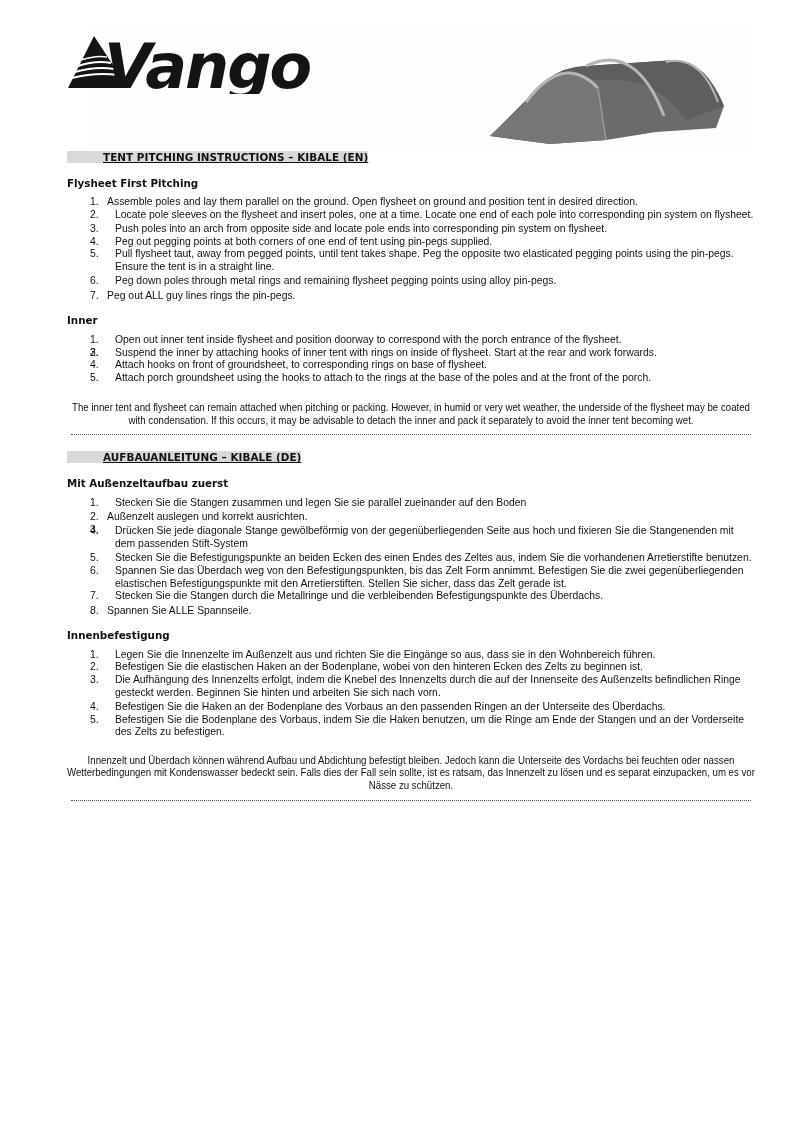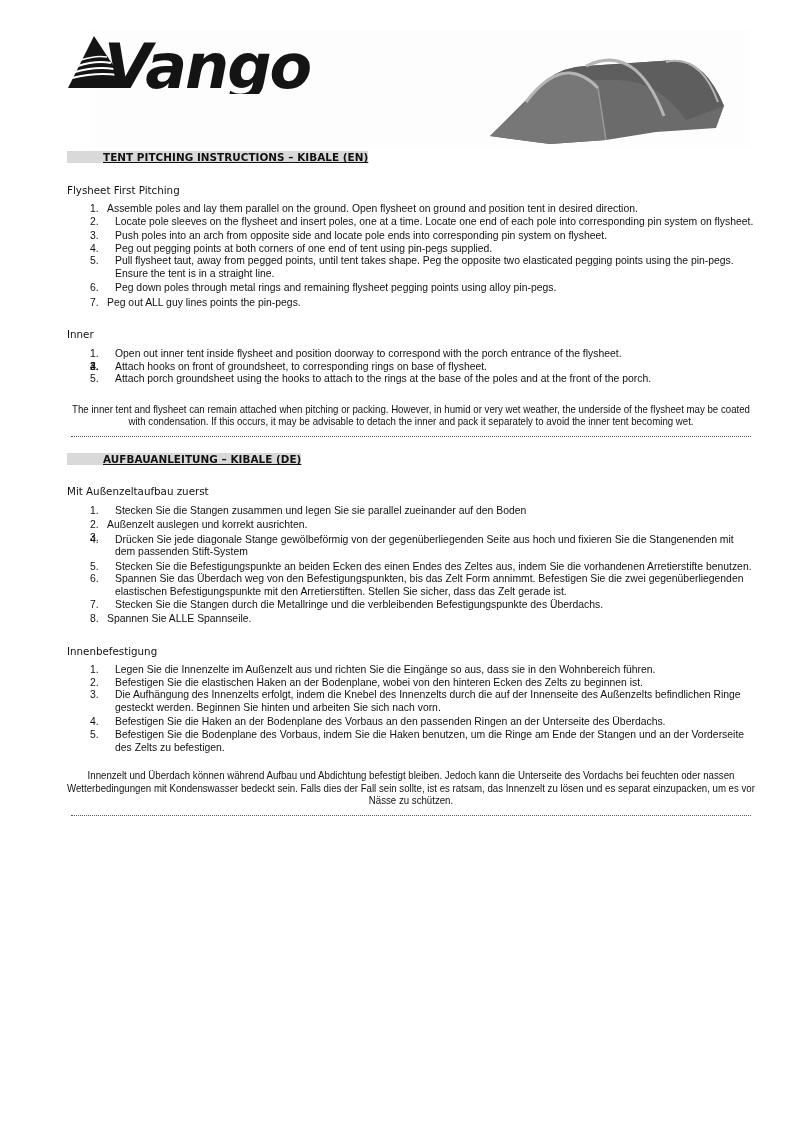--- a/index.html
+++ b/index.html
@@ -3,21 +3,21 @@
   <meta charset="utf-8">
   <style>
     html, body { margin: 0; padding: 0; background: #ffffff; }
     body { width: 802px; height: 1134px; position: relative; overflow: hidden;
       font-family: "DejaVu Sans", sans-serif; color: #111; }
     .header-band { position: absolute; left: 90px; top: 30px; width: 660px; height: 118px; background: #fdfdfd; }
     .logo { position: absolute; left: 66px; top: 34px; width: 272px; height: 60px; }
     .tent { position: absolute; left: 486px; top: 36px; width: 250px; height: 112px; }
     .content { position: absolute; left: 67px; top: 150px; width: 688px; font-size: 10.1px; line-height: 12.6px; }
     .sec-title { display: inline-block; font-weight: bold; text-decoration: underline; background: #d9d9d9; font-size: 10.4px; line-height: 12px; letter-spacing: 0.05px; margin-top: 1px; padding-left: 36px; }
-    .sub-title { font-weight: normal; font-size: 10.3px; margin-top: 19px; margin-bottom: 7px; }
+    .sub-title { font-weight: bold; font-size: 10.3px; margin-top: 12px; margin-bottom: 7px; }
     ol { list-style: none; margin: 0; padding: 0; }
     li { position: relative; padding-left: 48px; font-family: "Liberation Sans", sans-serif; font-size: 10.4px; line-height: 12.6px; }
     li .num { position: absolute; left: 23px; top: 0; }
     li.tight { padding-left: 40px; }
     li.gap { margin-top: 1.8px; }
     .note { text-align: center; font-family: "Liberation Sans", sans-serif; font-size: 10.4px; line-height: 12.6px; margin: 18px 0 0 0; transform: scaleX(0.93); transform-origin: center; width: 740px; margin-left: -26px; }
     .dots { height: 1px; border-top: 1px dotted #555; margin: 7px 0 0 4px; width: 680px; }
     .de .note { margin-top: 16px; }
   </style>
 </head>
@@ -50,27 +50,27 @@
   <section>
     <div class="sec-title">TENT PITCHING INSTRUCTIONS – KIBALE (EN)</div>
     <div class="sub-title">Flysheet First Pitching</div>
     <ol>
       <li class="tight"><span class="num">1.</span><span>Assemble poles and lay them parallel on the ground. Open flysheet on ground and position tent in desired direction.</span></li>
       <li><span class="num">2.</span><span>Locate pole sleeves on the flysheet and insert poles, one at a time. Locate one end of each pole into corresponding pin system on flysheet.</span></li>
       <li class="gap"><span class="num">3.</span><span>Push poles into an arch from opposite side and locate pole ends into corresponding pin system on flysheet.</span></li>
       <li><span class="num">4.</span><span>Peg out pegging points at both corners of one end of tent using pin-pegs supplied.</span></li>
       <li><span class="num">5.</span><span>Pull flysheet taut, away from pegged points, until tent takes shape. Peg the opposite two elasticated pegging points using the pin-pegs. Ensure the tent is in a straight line.</span></li>
       <li class="gap"><span class="num">6.</span><span>Peg down poles through metal rings and remaining flysheet pegging points using alloy pin-pegs.</span></li>
-      <li class="tight gap"><span class="num">7.</span><span>Peg out ALL guy lines points the pin-pegs.</span></li>
+      <li class="tight gap"><span class="num">7.</span><span>Peg out ALL guy lines rings the pin-pegs.</span></li>
     </ol>
     <div class="sub-title">Inner</div>
     <ol>
       <li><span class="num">1.</span><span>Open out inner tent inside flysheet and position doorway to correspond with the porch entrance of the flysheet.</span></li>
       <li><span class="num">2.</span></li>
-      <li><span class="num">3.</span></li>
+      <li><span class="num">3.</span><span>Suspend the inner by attaching hooks of inner tent with rings on inside of flysheet. Start at the rear and work forwards.</span></li>
       <li><span class="num">4.</span><span>Attach hooks on front of groundsheet, to corresponding rings on base of flysheet.</span></li>
       <li><span class="num">5.</span><span>Attach porch groundsheet using the hooks to attach to the rings at the base of the poles and at the front of the porch.</span></li>
     </ol>
     <p class="note">The inner tent and flysheet can remain attached when pitching or packing. However, in humid or very wet weather, the underside of the flysheet may be coated with condensation. If this occurs, it may be advisable to detach the inner and pack it separately to avoid the inner tent becoming wet.</p>
     <div class="dots"></div>
   </section>
 
   <section class="de" style="margin-top:14px;">
     <div class="sec-title">AUFBAUANLEITUNG – KIBALE (DE)</div>
     <div class="sub-title">Mit Außenzeltaufbau zuerst</div>

